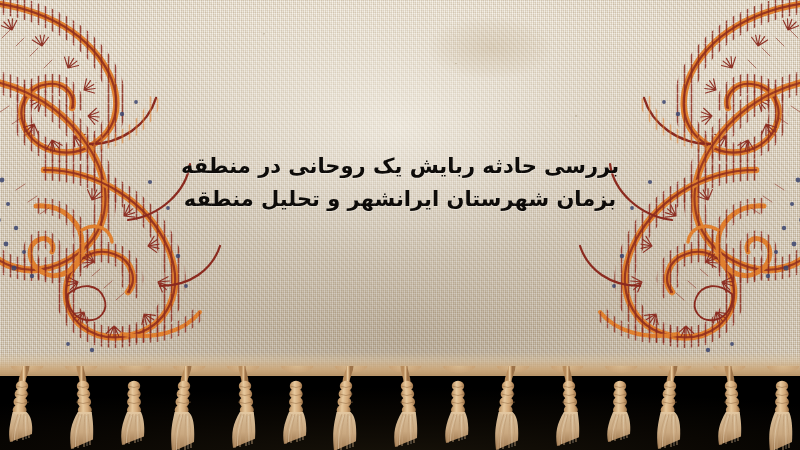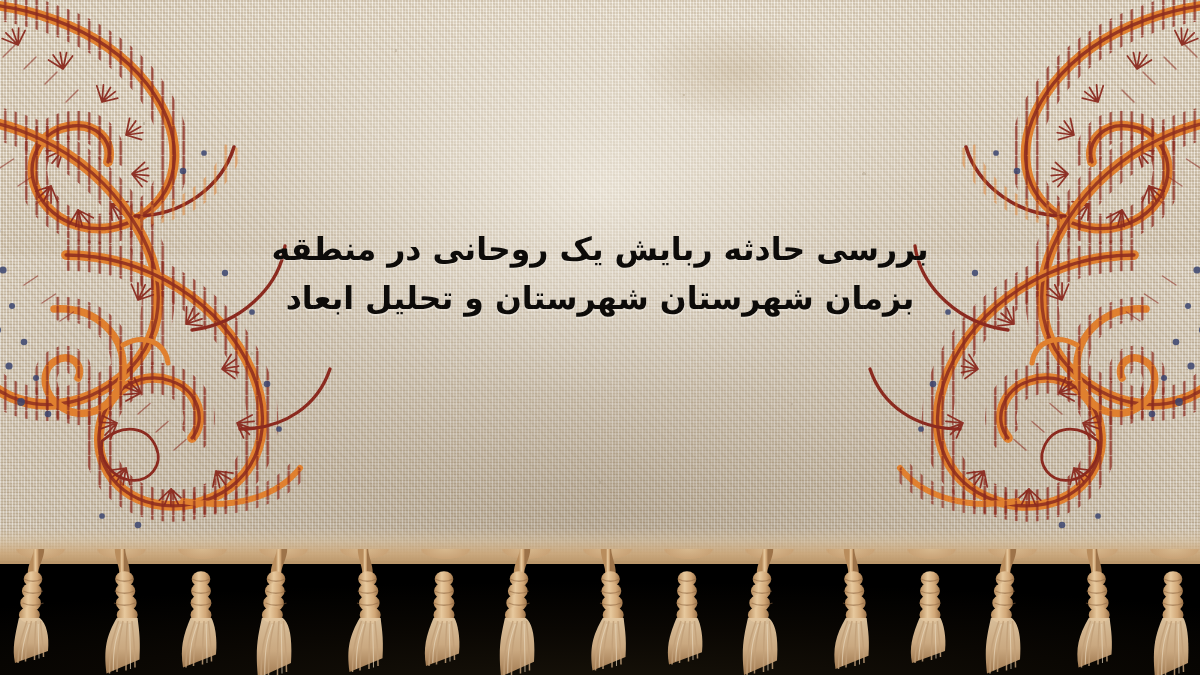--- a/index.html
+++ b/index.html
@@ -382,21 +382,21 @@
           <path d="M28 118 l9 -6 M40 130 l9 -6 M52 142 l9 -6"></path>
           <path d="M44 196 l9 -6 M56 208 l9 -6 M68 220 l9 -6"></path>
           <path d="M120 282 l8 -7 M132 294 l8 -7 M144 306 l8 -7"></path>
         </g>
       </g>
     </svg>
   </div>
 
   <div class="title-block">
     <div class="title-line">بررسی حادثه ربایش یک روحانی در منطقه</div>
-    <div class="title-line">بزمان شهرستان شهرستان و تحلیل ابعاد</div>
+    <div class="title-line">بزمان شهرستان ایرانشهر و تحلیل منطقه</div>
   </div>
 
   <div class="selvedge"></div>
   <div class="selvedge-scallop"></div>
 
   <div class="fringe">
       <div class="tassel" style="left: 6px;">
         <svg viewBox="0 0 40 84">
           <defs>
             <linearGradient id="cg0" x1="0" y1="0" x2="1" y2="0">

